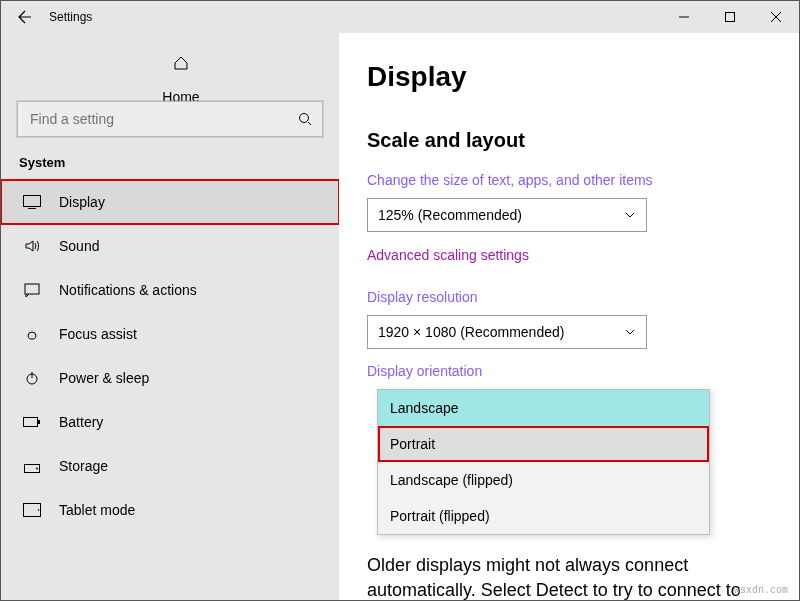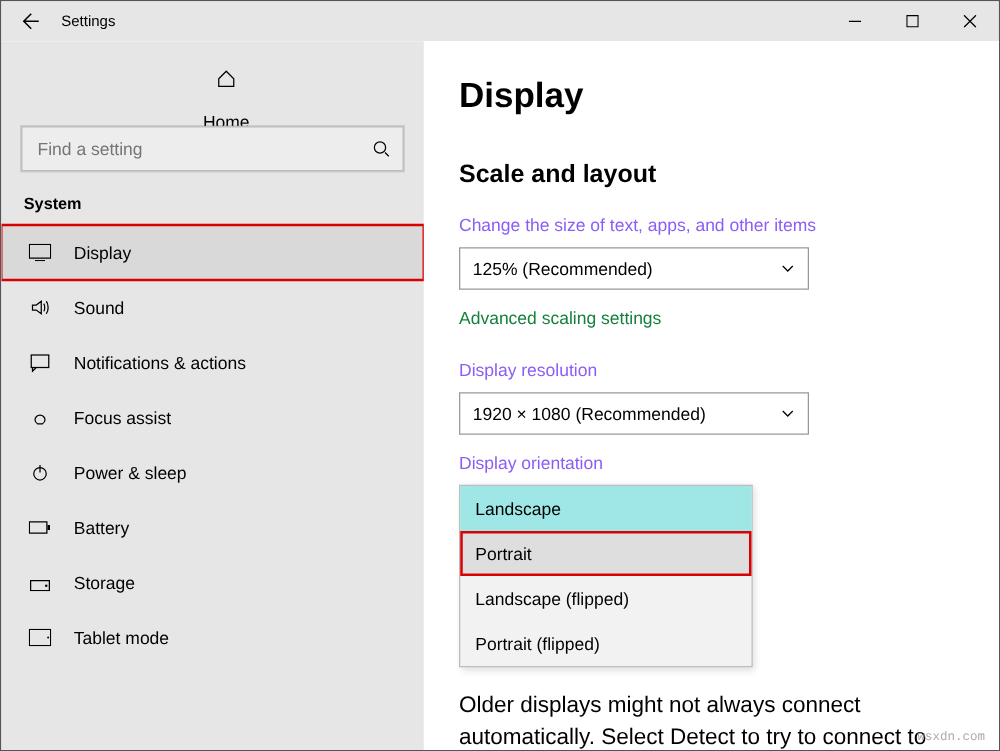--- a/index.html
+++ b/index.html
@@ -58,24 +58,24 @@
   .main h1 { font-size: 28px; font-weight: 600; margin: 0 0 36px 0; }
   .main h2 { font-size: 20px; font-weight: 600; margin: 0 0 20px 0; }
   .label { font-size: 14px; margin: 0 0 10px 0; color: #8b5cf6; }
   .dropdown {
     width: 280px; height: 34px; border: 1px solid #999; display: flex; align-items: center;
     padding: 0 10px; font-size: 14px; color: #000; background: #fff; justify-content: space-between;
     margin-bottom: 14px;
     text-align: right;
   }
   .dropdown .chev { color:#333; }
-  .link { color: #15803d; font-size: 14px; margin-bottom: 26px; display: inline-block; }
+  .link { color: #a21caf; font-size: 14px; margin-bottom: 26px; display: inline-block; }
   .opts {
-    width: 235px; border: 1px solid #bdbdbd; background: #f2f2f2; box-shadow: 2px 2px 6px rgba(0,0,0,0.15);
-    margin-top: 6px; margin-bottom: 18px;
+    width: 333px; border: 1px solid #bdbdbd; background: #f2f2f2; box-shadow: 2px 2px 6px rgba(0,0,0,0.15);
+    margin-top: 6px; margin-bottom: 18px; margin-left: 10px;
   }
   .opts .opt {
     height: 36px; display: flex; align-items: center; padding: 0 12px; font-size: 14px;
   }
   .opts .opt.sel { background: #9fe6e6; }
   .opts .opt.hl { outline: 2px solid #d80000; outline-offset: -2px; background: #dedede; }
   .note { font-size: 18px; color: #000; max-width: 400px; line-height: 1.4; }
   .watermark {
     position: absolute; bottom: 4px; right: 11px; font-size: 10px; color: #aaa; font-family: Liberation Mono, monospace;
   }

